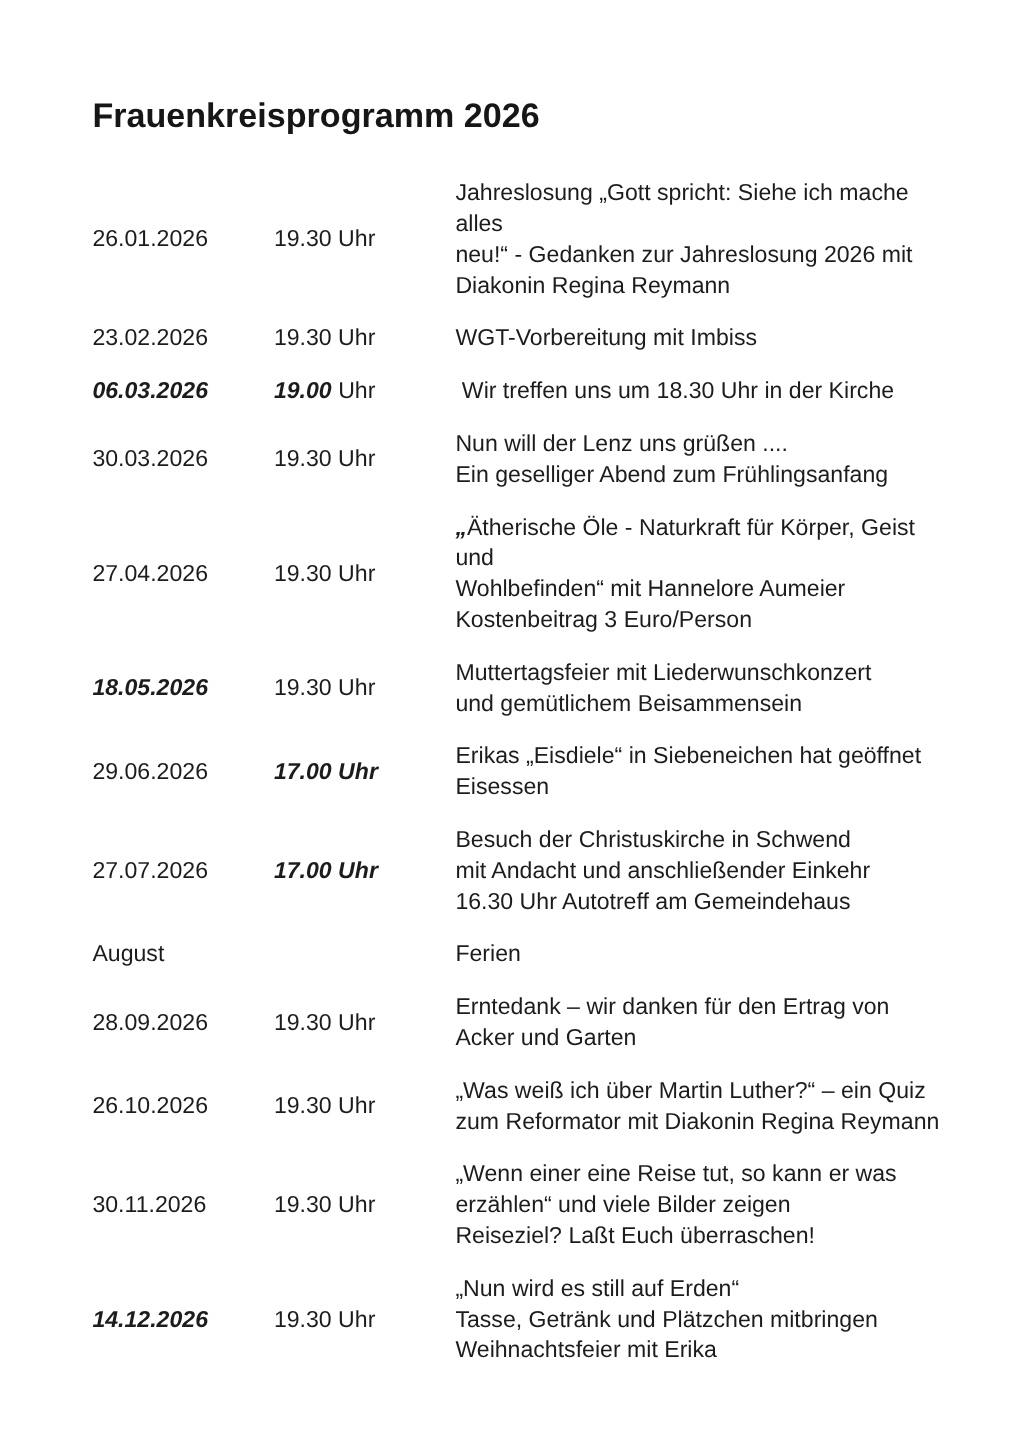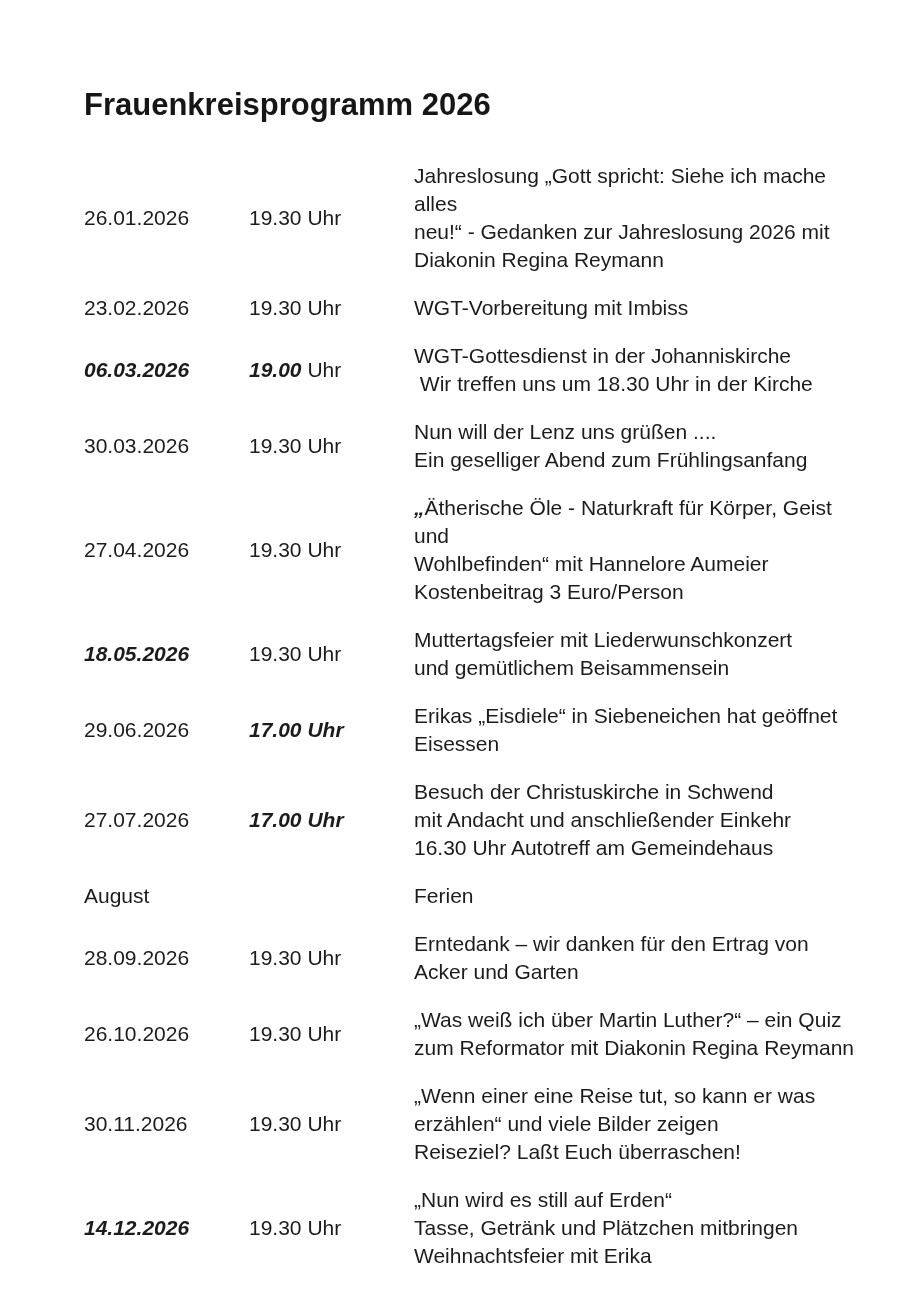--- a/index.html
+++ b/index.html
@@ -79,21 +79,20 @@
     <div class="col-time"><span class="event-time-bold"></span><span>19.30 Uhr</span></div>
     <div class="col-desc">
           <div class="desc-line">WGT-Vorbereitung mit Imbiss</div>
         </div>
   </div>
 
   <div class="event-row">
     <div class="col-date bold">06.03.2026</div>
     <div class="col-time"><span class="event-time-bold">19.00</span><span> Uhr</span></div>
     <div class="col-desc">
-          <div class="desc-line">WGT-Gottesdienst in der Johanniskirche</div>
           <div class="desc-line"> Wir treffen uns um 18.30 Uhr in der Kirche</div>
         </div>
   </div>
 
   <div class="event-row">
     <div class="col-date">30.03.2026</div>
     <div class="col-time"><span class="event-time-bold"></span><span>19.30 Uhr</span></div>
     <div class="col-desc">
           <div class="desc-line">Nun will der Lenz uns grüßen ....</div>
           <div class="desc-line">Ein geselliger Abend zum Frühlingsanfang</div>

